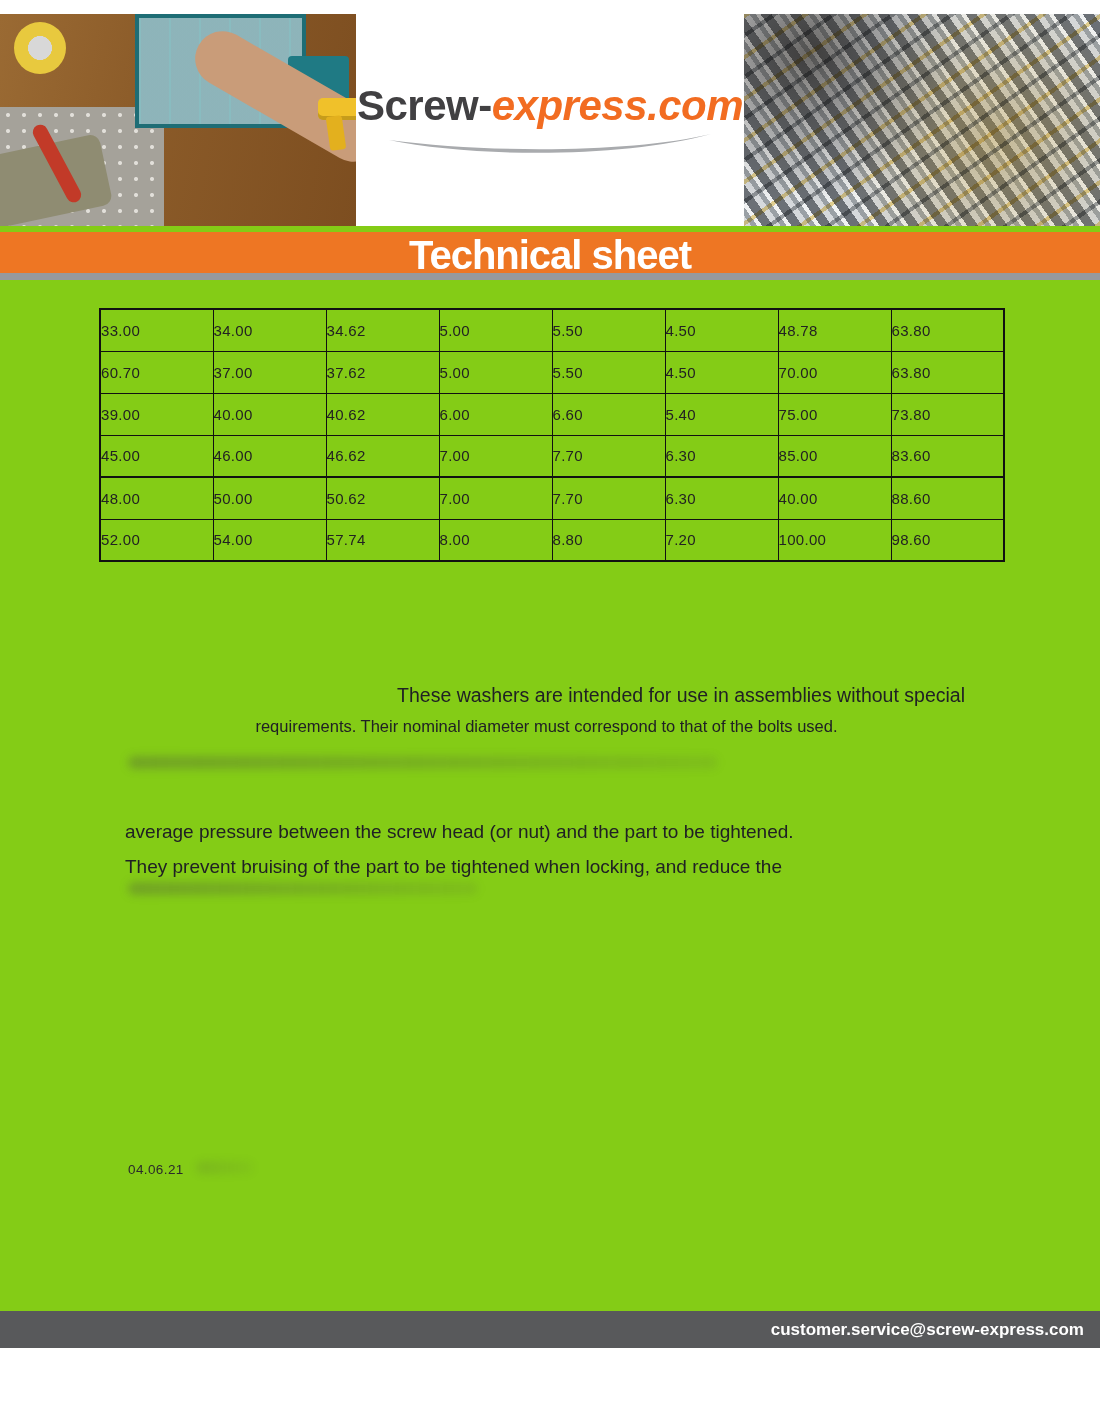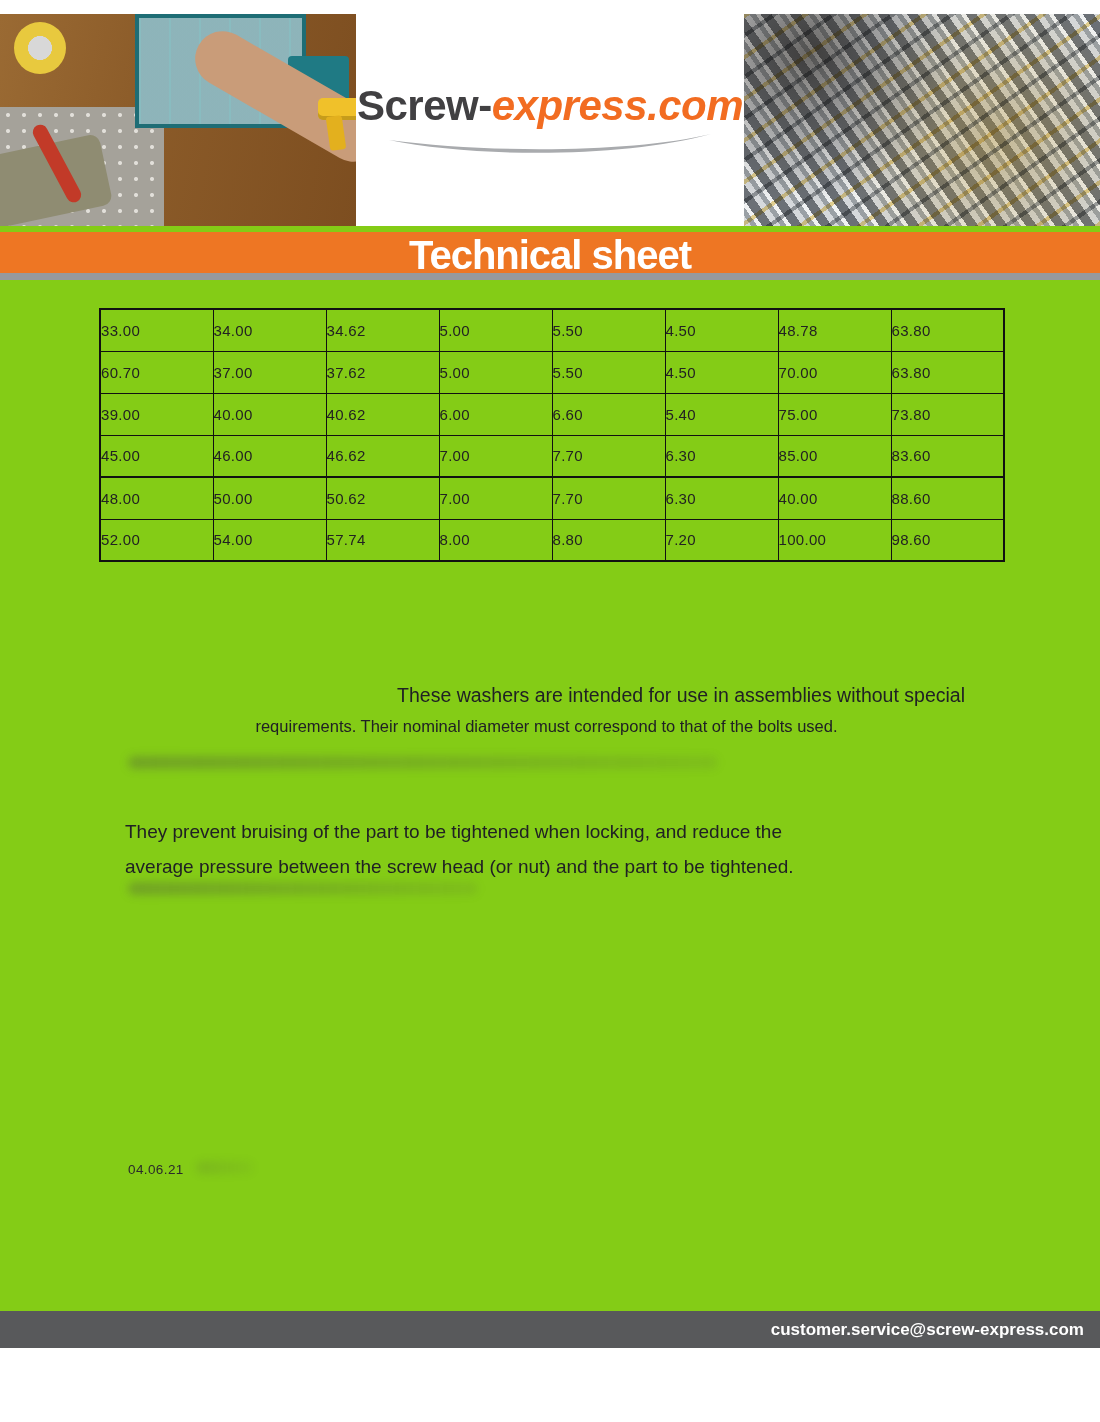--- a/index.html
+++ b/index.html
@@ -200,22 +200,22 @@
   </div>
 
   <div id="para1">
     <div class="line1">These washers are intended for use in assemblies without special</div>
     <div class="line2">requirements. Their nominal diameter must correspond to that of the bolts used.</div>
   </div>
 
   <div class="smudge" id="smudge1"></div>
 
   <div id="para2">
+    <div>average pressure between the screw head (or nut) and the part to be tightened.</div>
     <div>They prevent bruising of the part to be tightened when locking, and reduce the</div>
-    <div>average pressure between the screw head (or nut) and the part to be tightened.</div>
   </div>
 
   <div class="smudge" id="smudge2"></div>
 
   <div id="date">04.06.21</div>
   <div class="smudge" id="smudge3"></div>
 
   <div id="footer">
     <span>customer.service@screw-express.com</span>
   </div>

